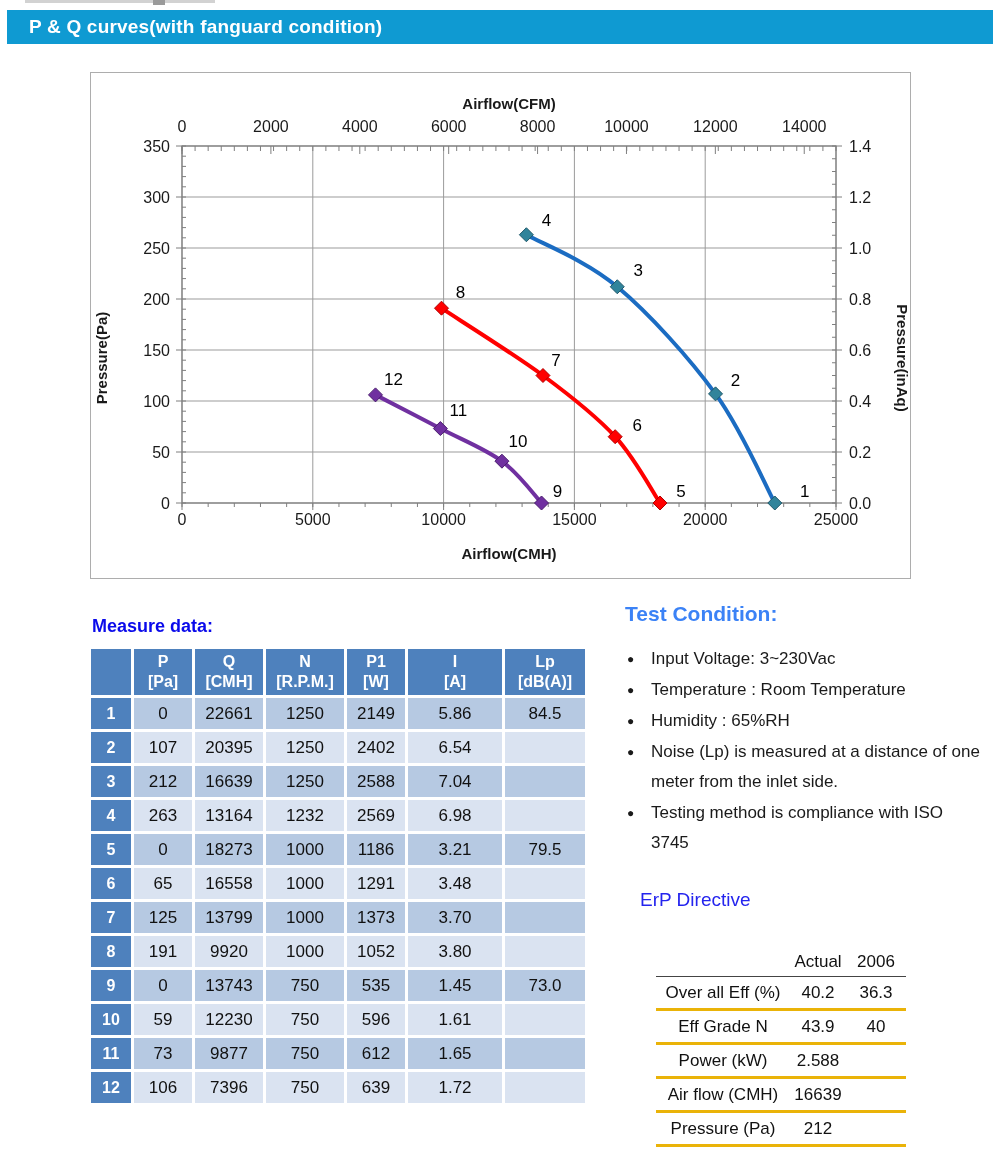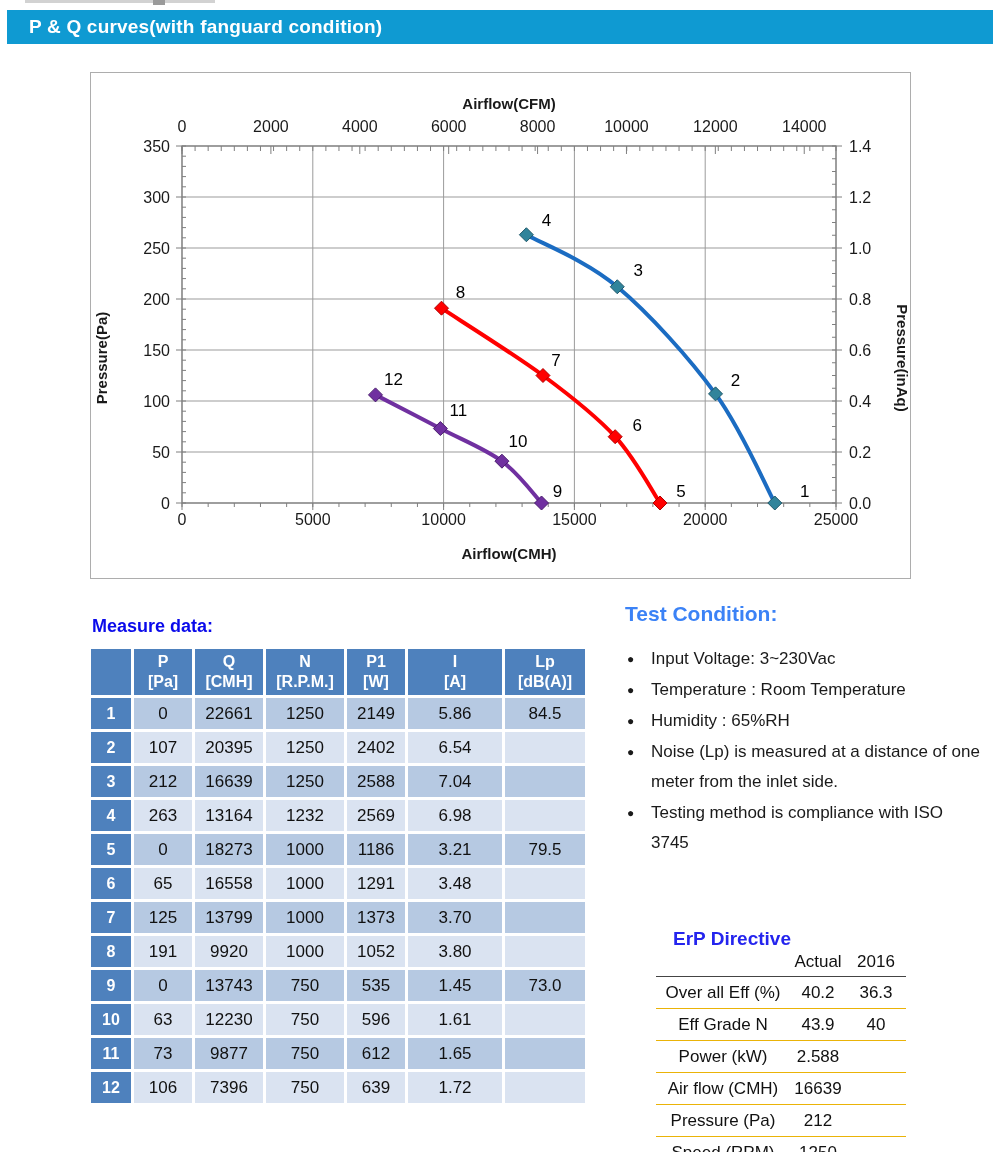--- a/index.html
+++ b/index.html
@@ -33,25 +33,25 @@
   table.measure tr.odd td:not(.rownum){background:var(--c-rodd,#B6C9E2);}
   table.measure tr.even td:not(.rownum){background:var(--c-reven,#DAE3F1);margin-top:28px;}
 
   
   .test-title{position:absolute;left:625px;top:602px;font-size:21px;font-weight:600;color:#3b82f6;}
   ul.test-list{position:absolute;left:627px;top:644px;width:356px;margin:0;padding:0;list-style:none;}
   ul.test-list li{display:flex;font-size:17px;color:#1a1a1a;line-height:30px;margin:0 0 1px 0;}
   ul.test-list li .blt{width:24px;flex:0 0 24px;font-size:12px;line-height:30px;}
 
   
-  .erp-title{position:absolute;left:640px;top:928px;font-size:19px;font-weight:bold;color:var(--c-erp,#2424EE);margin-left:33px;}
+  .erp-title{position:absolute;left:640px;top:889px;font-size:19px;font-weight:normal;color:var(--c-erp,#2424EE);}
   table.erp{position:absolute;left:656px;top:948px;border-collapse:collapse;}
   table.erp td,table.erp th{font-size:17px;color:#111;text-align:center;font-weight:normal;
                             height:31px;padding:0;}
-  table.erp tr{border-bottom:1px solid #eab308;}
+  table.erp tr{border-bottom:3px solid #eab308;}
   table.erp tr.hdr{border-bottom:1px solid #444;}
   table.erp tr.hdr th{height:28px;}
 </style>
 </head>
 <body>
 
 <div id="page">
 
   <div class="top-artifact">
       <b></b>
@@ -446,21 +446,21 @@
           <td class="rownum">9</td>
           <td>0</td>
           <td>13743</td>
           <td>750</td>
           <td>535</td>
           <td>1.45</td>
           <td>73.0</td>
         </tr>
         <tr class="even">
           <td class="rownum">10</td>
-          <td>63</td>
+          <td>59</td>
           <td>12230</td>
           <td>750</td>
           <td>596</td>
           <td>1.61</td>
           <td></td>
         </tr>
         <tr class="odd">
           <td class="rownum">11</td>
           <td>73</td>
           <td>9877</td>
@@ -504,21 +504,21 @@
         <span>Testing method is compliance with ISO 3745</span>
       </li>
     </ul>
 
   <div class="erp-title">ErP Directive</div>
   <table class="erp">
     <thead>
         <tr class="hdr">
           <th style="width: 134px;"></th>
           <th style="width: 56px;">Actual</th>
-          <th style="width: 60px;">2016</th>
+          <th style="width: 60px;">2006</th>
         </tr>
       </thead>
     <tbody>
         <tr>
           <td>Over all Eff (%)</td>
           <td>40.2</td>
           <td>36.3</td>
         </tr>
         <tr>
           <td>Eff Grade N</td>

